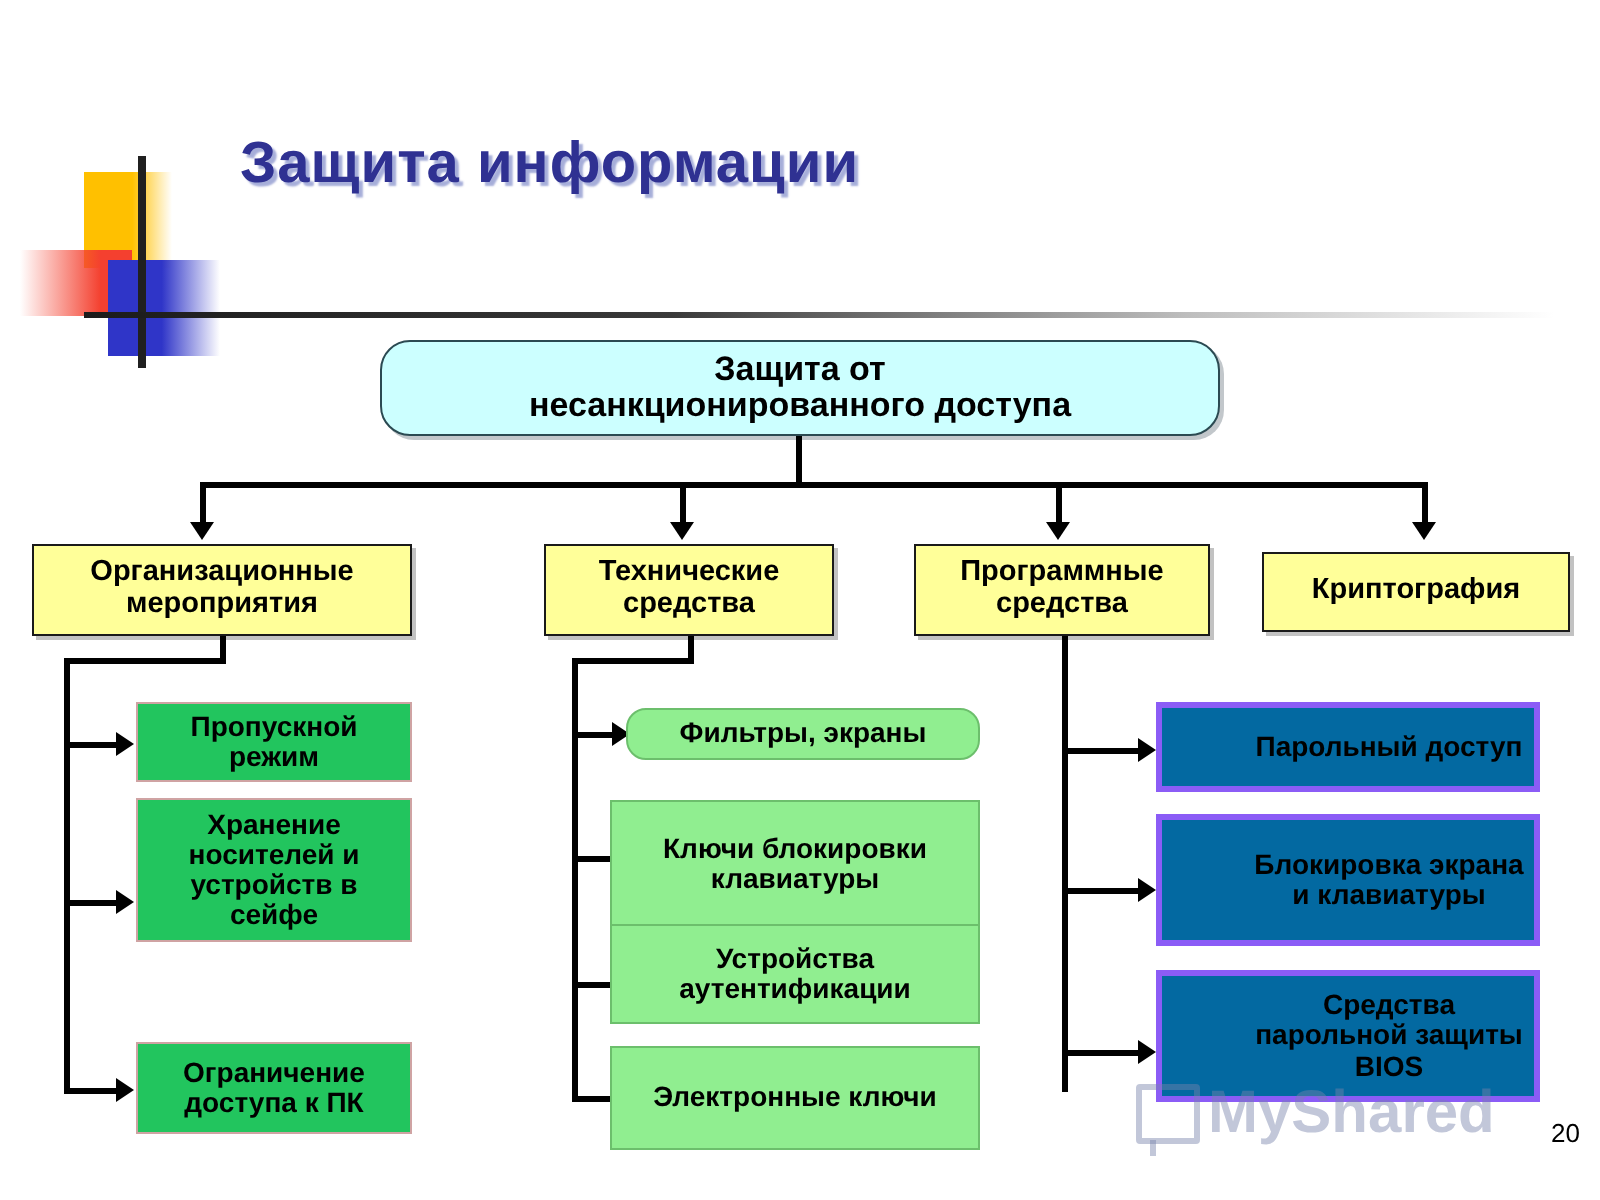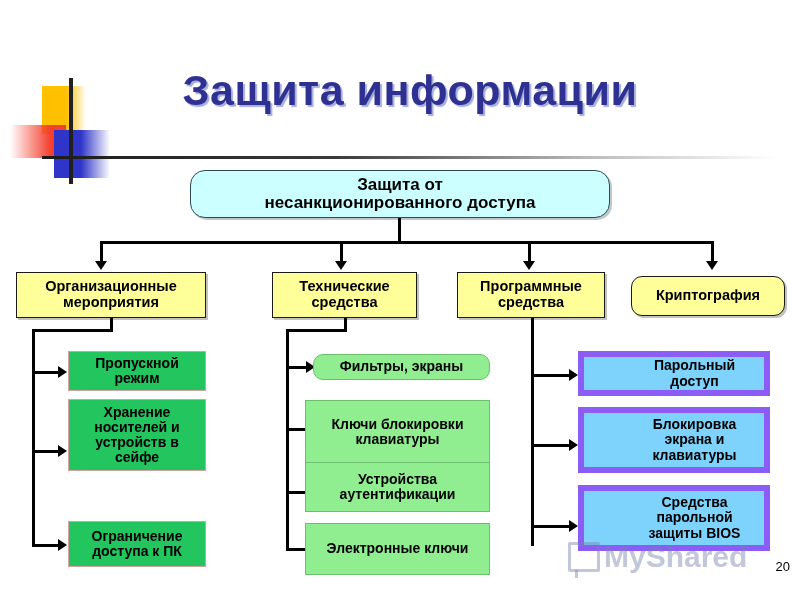--- a/index.html
+++ b/index.html
@@ -38,22 +38,21 @@
     background: #202020;
   }
   #rule-h {
     position: absolute; left: 42px; top: 156px; width: 735px; height: 3px;
     background: linear-gradient(to right, #1b1b1b 0%, #3a3a3a 40%, #bdbdbd 75%, rgba(255,255,255,0) 100%);
   }
 
   
   #title {
     position: absolute; left: 120px; top: 66px; width: 580px;
-    text-align: center;
-    font-size: 43px;
+    font-size: 29px;
     font-weight: bold;
     color: #2F3192;
     letter-spacing: 0.5px;
     text-shadow: 2px 2px 1px rgba(150,160,210,0.85);
     white-space: nowrap;
   }
 
   
   .box {
     position: absolute;
@@ -74,21 +73,21 @@
     font-size: 17px;
   }
   .box-cat {
     background: #FFFF99;
     border: 1px solid #1a1a1a;
     box-shadow: 2px 2px 0 rgba(120,120,120,0.45);
     font-size: 14.5px;
   }
   .box-pink  { background: #22c55e; border: 1px solid #cfa3a3; font-size: 14px; }
   .box-green { background: #90EE90; border: 1px solid #6cbf6c; font-size: 14px; }
-  .box-lav   { background: #7dd3fc; border: 6px solid #8b5cf6; font-size: 14px; padding-left: 44px; }
+  .box-lav   { background: #0369a1; border: 3px solid #8b5cf6; font-size: 14px; padding-left: 44px; }
 
   
   .ln-v { position: absolute; width: 3px; background: #000; }
   .ln-h { position: absolute; height: 3px; background: #000; }
 
   
   .ar-down {
     position: absolute;
     width: 0; height: 0;
     border-left: 6px solid transparent;
@@ -168,21 +167,21 @@
 
   <div class="box box-cat" style="left:16px; top:272px; width:190px; height:46px;">
     <span>Организационные мероприятия</span>
   </div>
   <div class="box box-cat" style="left:272px; top:272px; width:145px; height:46px;">
     <span>Технические средства</span>
   </div>
   <div class="box box-cat" style="left:457px; top:272px; width:148px; height:46px;">
     <span>Программные средства</span>
   </div>
-  <div class="box box-cat" style="left:631px; top:276px; width:154px; height:40px;border-radius:11px;">
+  <div class="box box-cat" style="left:631px; top:276px; width:154px; height:40px;">
     <span>Криптография</span>
   </div>
 
   <div class="ln-v" style="left:110px; top:318px; height:14px;"></div>
   <div class="ln-h" style="left:32px; top:329px; width:81px;"></div>
   <div class="ln-v" style="left:32px; top:329px; height:218px;"></div>
 
   <div class="ln-h" style="left:32px; top:371px; width:28px;"></div>
   <div class="ar-right" style="left:58px; top:366px;"></div>
 

